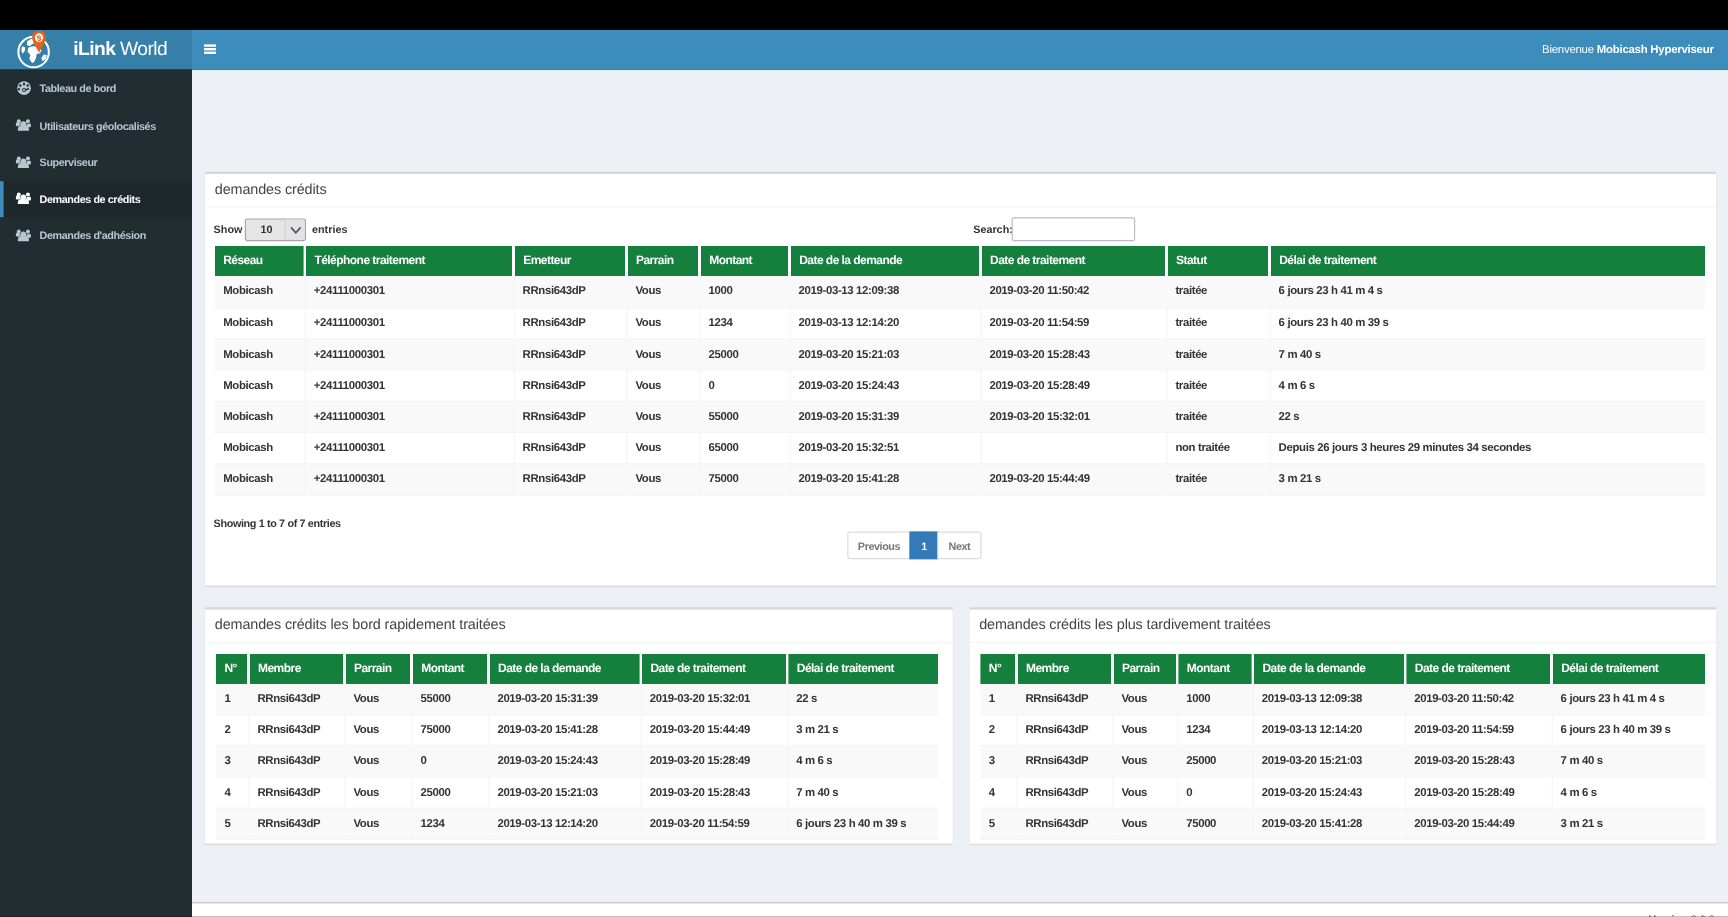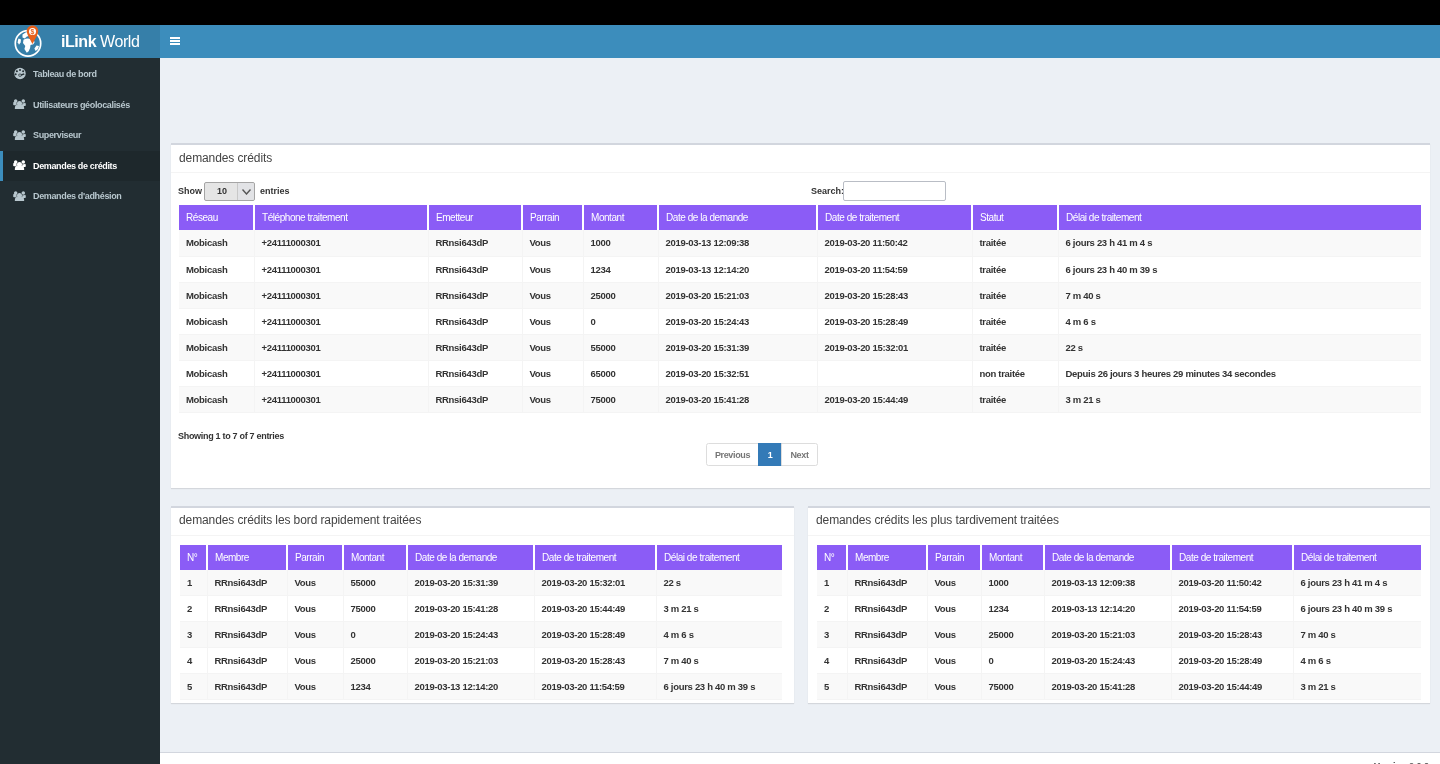--- a/index.html
+++ b/index.html
@@ -29,21 +29,21 @@
 .ptitle { position:absolute; left:8px; top:7px; font-size:12px; color:#444; letter-spacing:-0.1px; white-space:nowrap; }
 .phline { position:absolute; left:0; right:0; height:0; border-bottom:1px solid #f4f4f4; }
 #infobox { position:absolute; left:171px; top:43px; width:407px; height:64px; background:#fff; box-shadow:0 1px 1px rgba(0,0,0,0.1); }
 #infobox .iic { position:absolute; left:0; top:0; width:62px; height:64px; background:#00c0ef; }
 #infobox .t1 { position:absolute; left:69px; top:7px; font-size:9px; font-weight:700; letter-spacing:-0.55px; color:#555; }
 #infobox .t2 { position:absolute; left:69px; top:20px; font-size:12px; font-weight:700; letter-spacing:-0.45px; color:#111; }
 #p1 { left:171px; top:117.5px; width:1259px; height:345px; }
 #p2 { left:171px; top:480.5px; width:623px; height:197.5px; }
 #p3 { left:808px; top:480.5px; width:622px; height:197.5px; }
 table.dt { border-collapse:collapse; table-layout:fixed; position:absolute; }
-.dt th { background:#8b5cf6; color:#fff; font-size:10px; font-weight:400; letter-spacing:-0.45px; text-align:left; padding:0 0 0 7px; height:25px; border-right:2px solid #fff; overflow:hidden; white-space:nowrap; }
+.dt th { background:#15803d; color:#fff; font-size:10px; font-weight:700; letter-spacing:-0.45px; text-align:left; padding:0 0 0 7px; height:25px; border-right:2px solid #fff; overflow:hidden; white-space:nowrap; }
 .dt th:last-child { border-right:none; }
 .dt td { font-size:9.5px; font-weight:700; letter-spacing:-0.3px; color:#333; padding:0 0 0 7px; height:26px; border:1px solid #f4f4f4; border-top:none; overflow:hidden; white-space:nowrap; }
 .dt td:first-child { border-left:none; }
 .dt td:last-child { border-right:none; }
 .dt tbody tr:nth-child(odd) td { background:#f9f9f9; }
 .ctl { position:absolute; font-size:9px; font-weight:700; color:#333; white-space:nowrap; }
 #sel { position:absolute; left:33px; top:37px; width:51px; height:19px; background:#e5e5e5; border:1px solid #a5a5a5; border-radius:2px; }
 #sel .v { position:absolute; left:0; top:0; width:34px; height:17px; line-height:17px; text-align:center; font-size:9px; font-weight:700; color:#333; }
 #sel .a { position:absolute; right:0; top:0; width:17px; height:17px; background:#e2e3e6; border-left:1px solid #c8c8c8; border-radius:0 2px 2px 0; }
 #sin { position:absolute; left:672px; top:36.5px; width:103px; height:20px; background:#fff; border:1px solid #b9bdc5; border-radius:2px; }
@@ -70,20 +70,21 @@
       <text x="22.5" y="9" text-anchor="middle" font-size="6.8" font-weight="bold" fill="#e8611c" font-family="Liberation Sans">$</text>
     </svg>
     <div id="logo-txt"><b>iLink</b> World</div>
   </div>
   <div id="hdr-nav">
     <div id="burger">
         <div></div>
         <div></div>
         <div></div>
       </div>
+    <div id="nav-right">Bienvenue <b>Mobicash Hyperviseur</b></div>
   </div>
   <div id="sidebar">
     <div style="height:1px"></div>
     <div class="mi">
         <span class="ic"><svg width="14" height="13" viewBox="0 0 16 15">
             <circle cx="8" cy="7.5" r="6.6" fill="currentColor"></circle>
             <circle cx="8" cy="3.4" r="1.15" fill="#222d32"></circle>
             <circle cx="4.4" cy="4.9" r="1.15" fill="#222d32"></circle>
             <circle cx="11.6" cy="4.9" r="1.15" fill="#222d32"></circle>
             <circle cx="3" cy="8.4" r="1.15" fill="#222d32"></circle>

